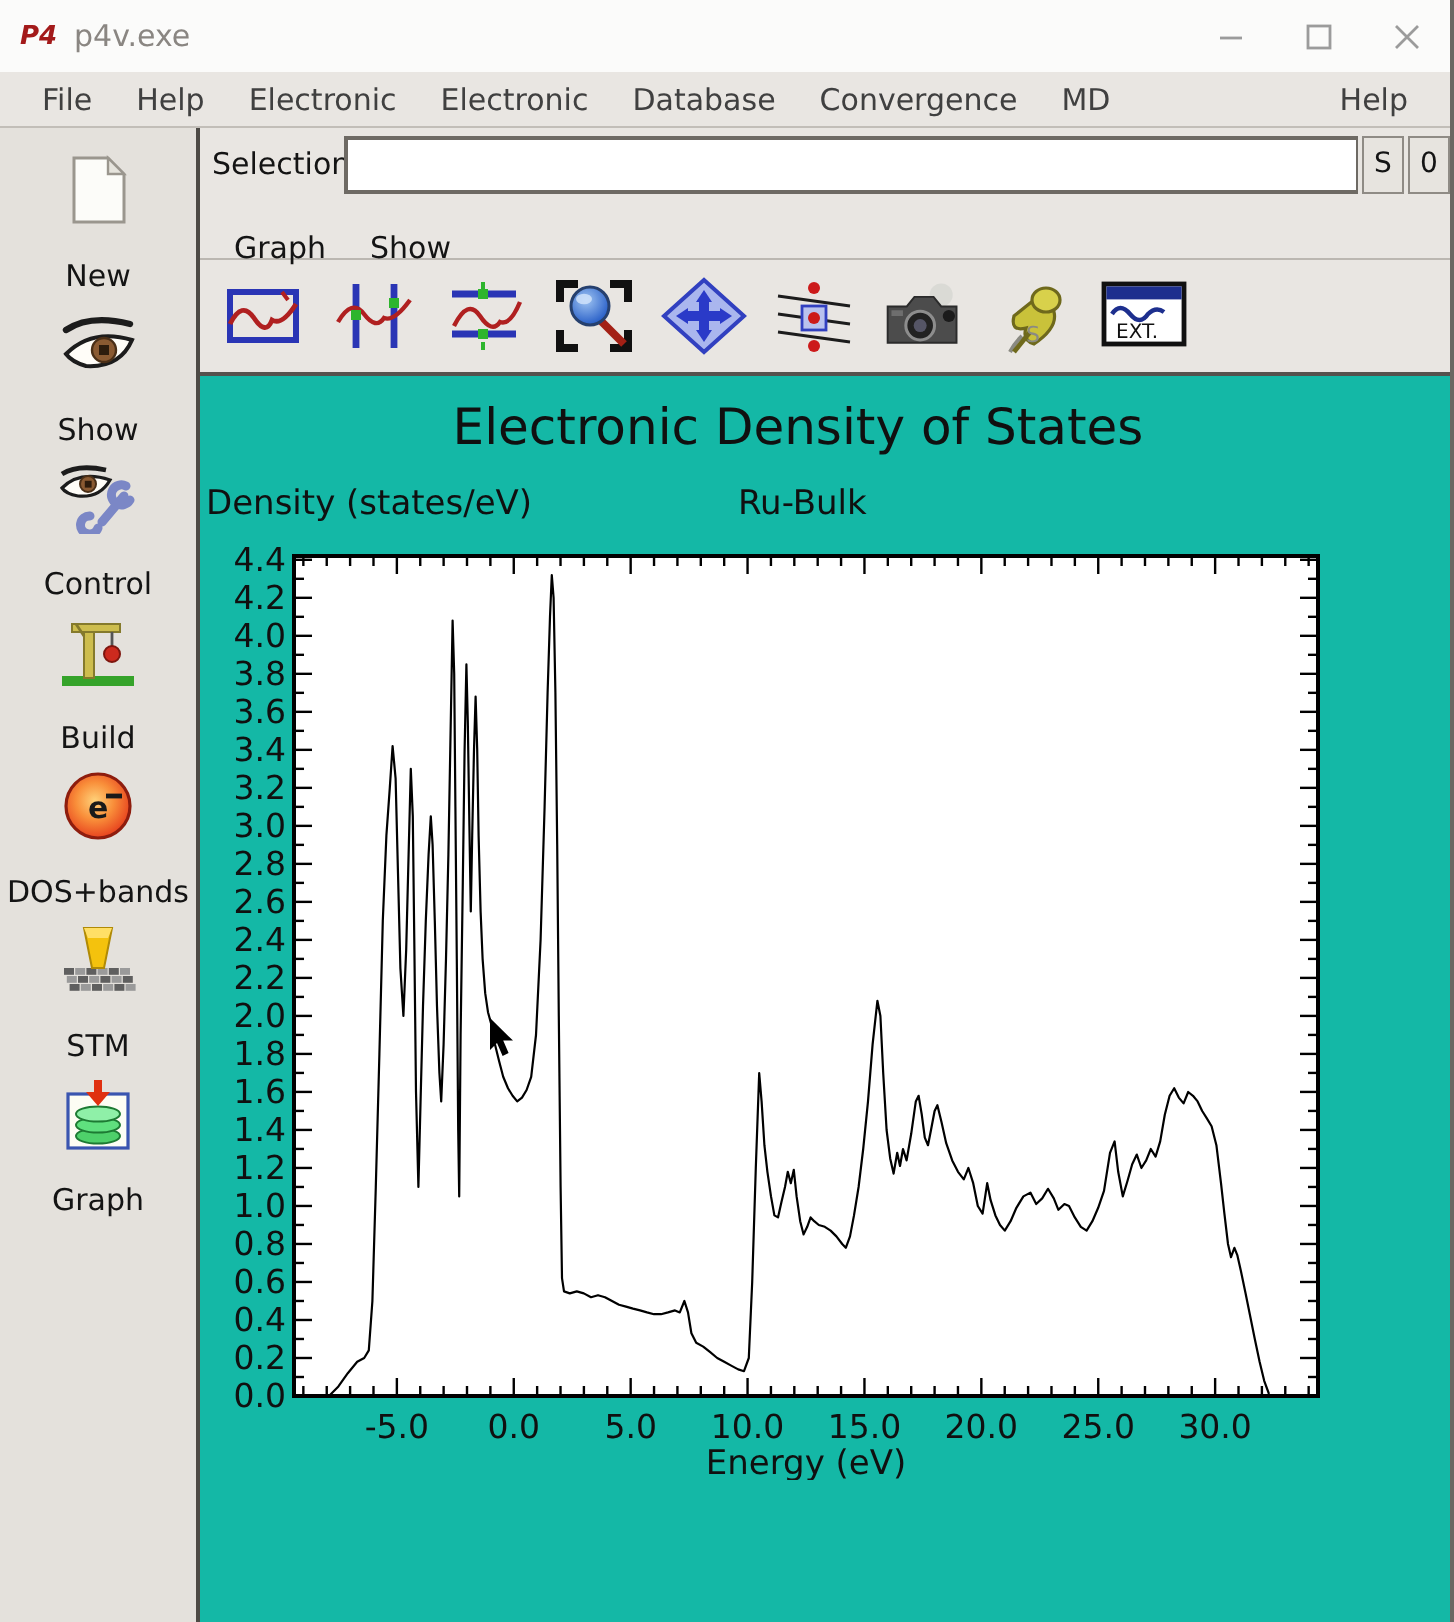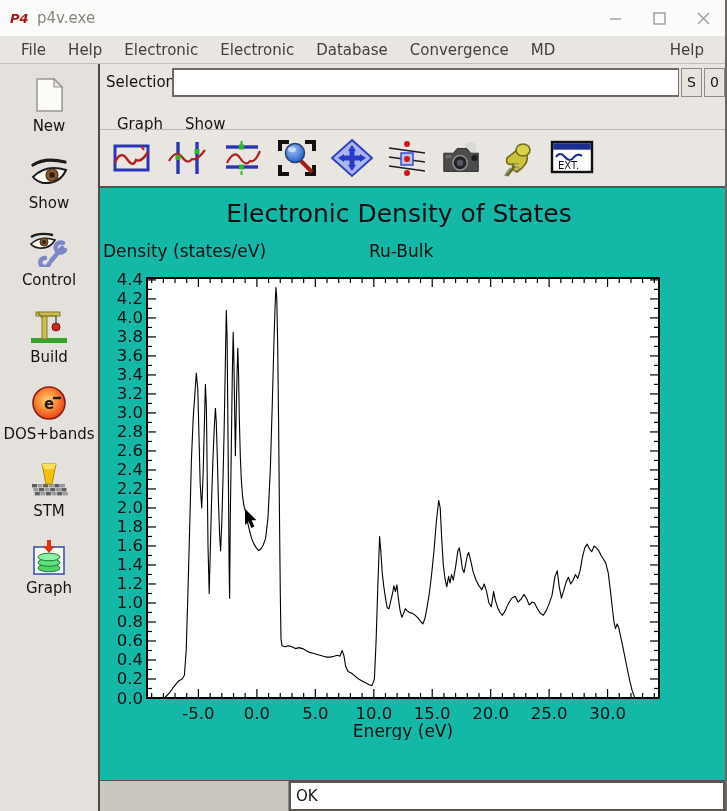--- a/index.html
+++ b/index.html
@@ -18,21 +18,21 @@
   .menubar { height:28px; background:#e9e6e2; display:flex; align-items:center; padding:0 10px; border-bottom:1px solid #c2beb8; }
   .menu-item { font-size:15px; color:#404040; padding:3px 11px; }
   .menu-help { margin-left:auto; }
 
   .body-row { display:flex; height:747px; }
 
   
   .sidebar { width:100px; background:#e4e1dc; border-right:2px solid #4d4a45; display:flex; flex-direction:column; align-items:center; padding-top:10px; }
   .side-item { display:flex; flex-direction:column; align-items:center; height:77px; justify-content:flex-start; width:100%; }
   .side-icon { height:42px; display:flex; align-items:center; justify-content:center; }
-  .side-label { font-size:15px; color:#141414; margin-top:1px; }
+  .side-label { font-size:15px; color:#141414; margin-top:13px; }
 
   
   .main { flex:1; display:flex; flex-direction:column; background:#e9e6e2; }
   .sysrow { height:40px; display:flex; align-items:center; padding:0 0 0 6px; }
   .form-label { font-size:15px; color:#141414; margin-right:6px; white-space:nowrap; }
   .sysrow .form-label { width:64px; }
   .combo { flex:1; height:27px; background:#edeae5; border:1px solid #8f8b85; font-size:15px; line-height:25px; padding:0 9px; color:#141414; white-space:nowrap; overflow:hidden; }
   .spinner { width:18px; height:27px; background:#e4e1dc; border:1px solid #8f8b85; border-left:none; display:flex; flex-direction:column; align-items:center; justify-content:center; gap:3px; }
   .spin-up { width:0; height:0; border-left:5px solid transparent; border-right:5px solid transparent; border-bottom:6px solid #2b2b2b; }
   .spin-down { width:0; height:0; border-left:5px solid transparent; border-right:5px solid transparent; border-top:6px solid #2b2b2b; }
@@ -534,20 +534,16 @@
             <text x="144" y="401.4185520361991" text-anchor="end" font-size="16.5" fill="#101010" font-family="DejaVu Sans, sans-serif">3.6</text>
             <text x="144" y="382.41402714932127" text-anchor="end" font-size="16.5" fill="#101010" font-family="DejaVu Sans, sans-serif">3.8</text>
             <text x="144" y="363.4095022624434" text-anchor="end" font-size="16.5" fill="#101010" font-family="DejaVu Sans, sans-serif">4.0</text>
             <text x="144" y="344.4049773755656" text-anchor="end" font-size="16.5" fill="#101010" font-family="DejaVu Sans, sans-serif">4.2</text>
             <text x="144" y="325.40045248868773" text-anchor="end" font-size="16.5" fill="#101010" font-family="DejaVu Sans, sans-serif">4.4</text>
             <polyline points="165.5,738.0 170.2,733.2 174.9,726.6 179.6,720.9 183.1,719.0 185.4,715.2 187.2,690.5 188.9,633.5 190.7,567.0 192.4,500.4 194.2,457.7 195.9,433.9 197.3,413.0 198.8,429.2 200.0,476.7 201.2,524.2 202.7,548.0 204.1,514.7 205.3,467.2 206.4,424.4 207.4,448.2 208.2,514.7 209.0,586.0 210.2,633.5 211.4,586.0 212.5,543.2 213.9,500.4 215.3,467.2 216.4,448.2 217.3,462.4 218.4,500.4 219.5,543.2 220.7,576.5 221.6,590.7 222.8,562.2 224.0,519.4 225.2,467.2 226.3,405.4 227.3,350.3 228.1,376.9 228.7,443.4 229.4,519.4 230.1,605.0 230.6,638.2 231.3,557.5 232.4,481.4 233.3,414.9 234.2,372.2 234.9,400.7 235.7,452.9 236.4,495.7 237.1,457.7 238.0,414.9 238.8,388.3 239.6,414.9 240.3,457.7 241.3,495.7 242.3,519.4 243.6,536.6 245.0,546.1 246.8,552.7 248.5,562.2 250.6,570.8 252.6,578.4 255.0,584.1 257.3,587.9 259.6,590.7 262.0,588.8 264.3,585.0 266.6,578.4 269.0,557.5 271.3,509.9 273.3,443.4 274.8,386.4 276.0,348.4 276.9,327.5 277.8,338.9 278.7,386.4 279.6,462.4 280.4,548.0 281.3,633.5 282.0,679.1 283.0,685.7 285.9,686.7 289.4,685.7 292.9,686.7 296.5,688.6 300.0,687.6 303.5,688.6 307.0,690.5 310.5,692.4 314.0,693.3 317.5,694.3 321.0,695.2 324.5,696.2 328.0,697.1 331.5,697.1 335.0,696.2 338.5,695.2 340.9,696.2 343.2,690.5 345.0,696.2 346.7,706.6 349.1,711.4 352.6,713.3 356.1,716.1 359.6,719.0 363.1,720.9 366.6,722.8 370.1,724.7 373.0,725.6 375.4,719.0 377.1,681.0 378.9,624.0 380.6,576.5 381.8,590.7 383.2,612.6 384.7,625.9 386.5,638.2 388.2,647.7 390.0,648.7 391.7,641.1 393.5,633.5 394.9,625.9 396.4,631.6 397.9,624.9 399.3,638.2 401.1,650.6 402.8,657.2 404.6,653.4 406.3,648.7 408.1,650.6 410.4,652.5 413.4,653.4 416.3,655.3 419.2,658.2 422.1,662.0 423.9,663.9 426.0,658.2 428.0,647.7 430.3,633.5 432.6,614.5 435.0,590.7 437.3,562.2 439.7,540.4 441.2,548.0 442.6,576.5 444.3,605.0 446.1,619.2 447.8,626.8 449.6,616.4 451.0,623.0 452.5,614.5 454.3,620.2 456.6,606.9 458.9,590.7 460.3,587.9 461.9,597.4 463.4,608.8 465.0,612.6 466.5,605.0 468.3,595.5 469.7,592.6 471.8,601.2 474.1,611.6 477.1,620.2 480.0,625.9 482.9,629.7 485.2,624.0 487.6,631.6 489.9,643.0 492.3,646.8 494.6,631.6 496.3,640.1 498.7,647.7 501.0,652.5 503.4,655.3 506.3,650.6 509.2,643.9 512.7,638.2 516.2,636.3 519.1,642.0 522.1,639.2 525.0,634.4 527.9,639.2 530.2,644.9 533.2,642.0 535.5,643.0 538.4,648.7 541.4,653.4 544.3,655.3 547.2,650.6 550.1,643.9 553.0,635.4 556.0,616.4 558.3,610.7 560.1,625.9 562.4,638.2 564.7,630.6 567.1,622.1 569.4,617.3 571.7,624.0 574.1,620.2 576.4,614.5 578.8,618.3 581.1,610.7 583.4,597.4 585.8,587.9 588.1,584.1 590.4,588.8 592.8,591.7 595.1,586.0 597.5,587.9 599.8,590.7 602.1,595.5 604.5,599.3 606.8,603.1 609.2,612.6 611.5,631.6 613.2,646.8 615.0,662.0 616.5,668.6 618.2,663.9 619.7,667.7 621.4,675.3 623.8,686.7 626.1,698.1 628.4,709.5 630.8,720.9 633.1,730.4 635.5,737.0" fill="none" stroke="#000000" stroke-width="1.1" stroke-linejoin="round"></polyline>
             <polygon points="246,549 246,565 249.5,561.5 252.3,568 255.3,566.5 252.6,560.3 257.5,560.3" fill="#000"></polygon>
           </svg>
       </div>
 
-      <div class="statusbar">
-        <div class="status-left"></div>
-        <div class="status-field">OK</div>
-      </div>
     </div>
   </div>
 
 </div>
 
 </body></html>

